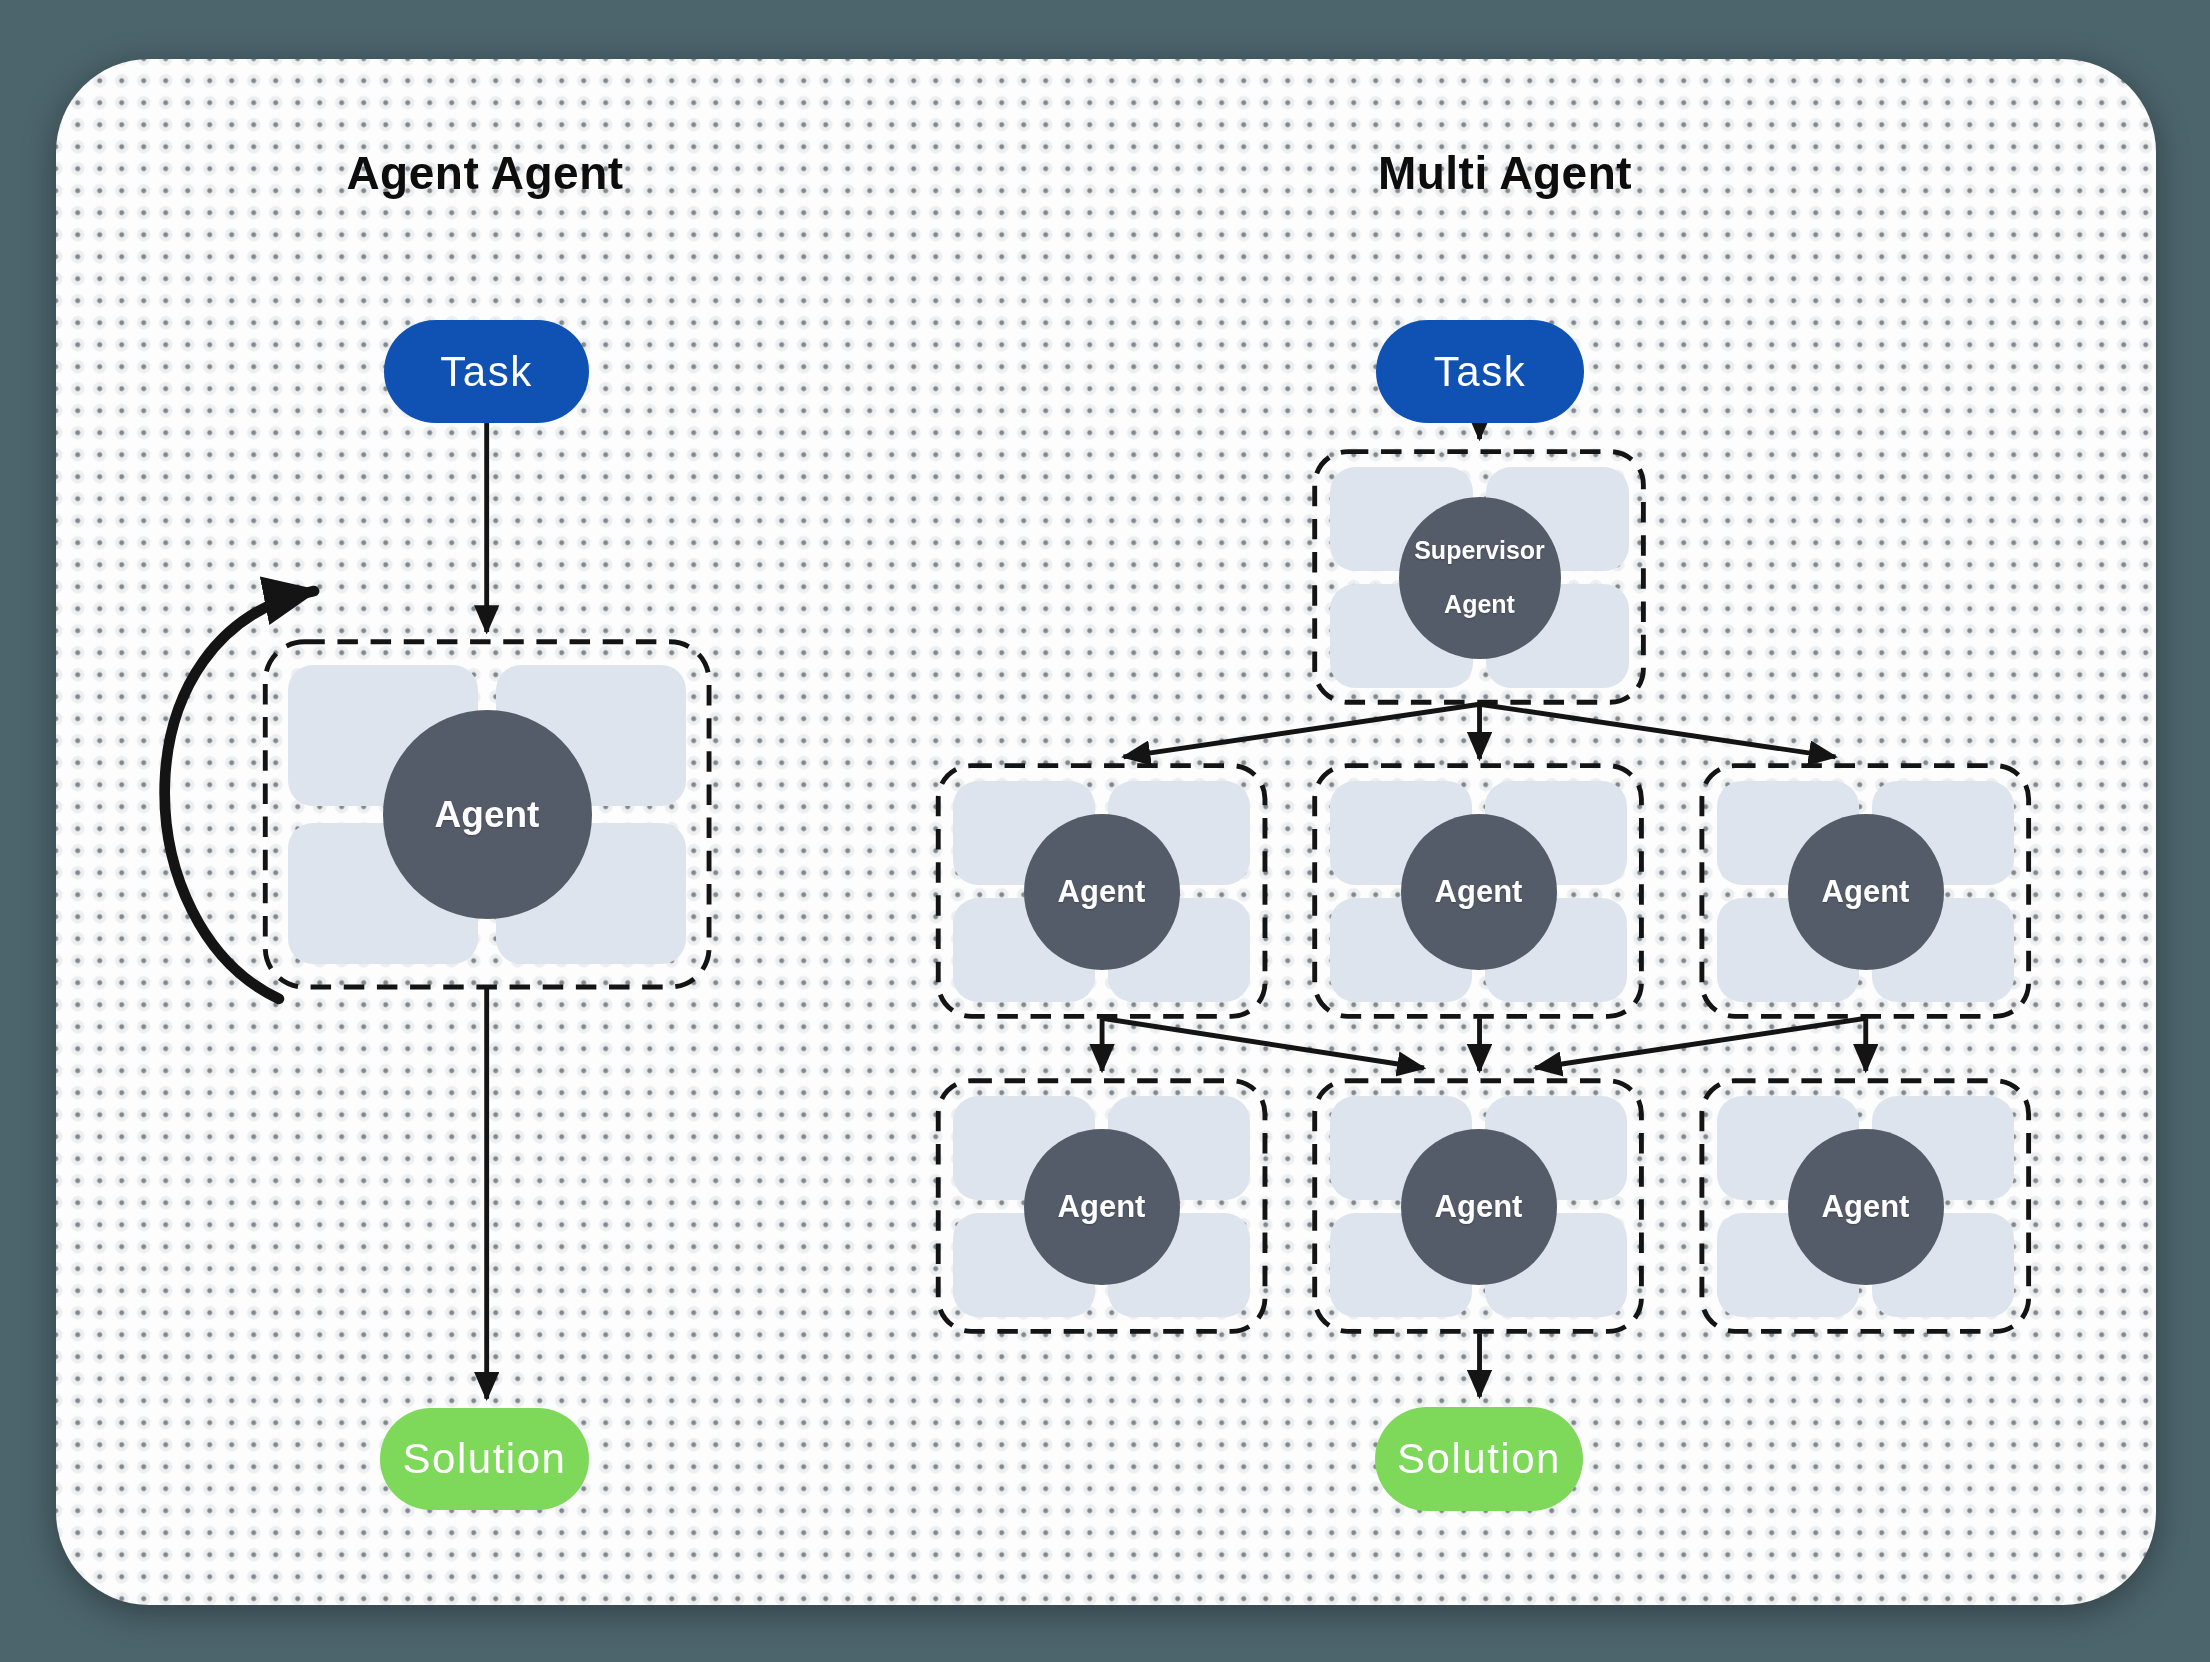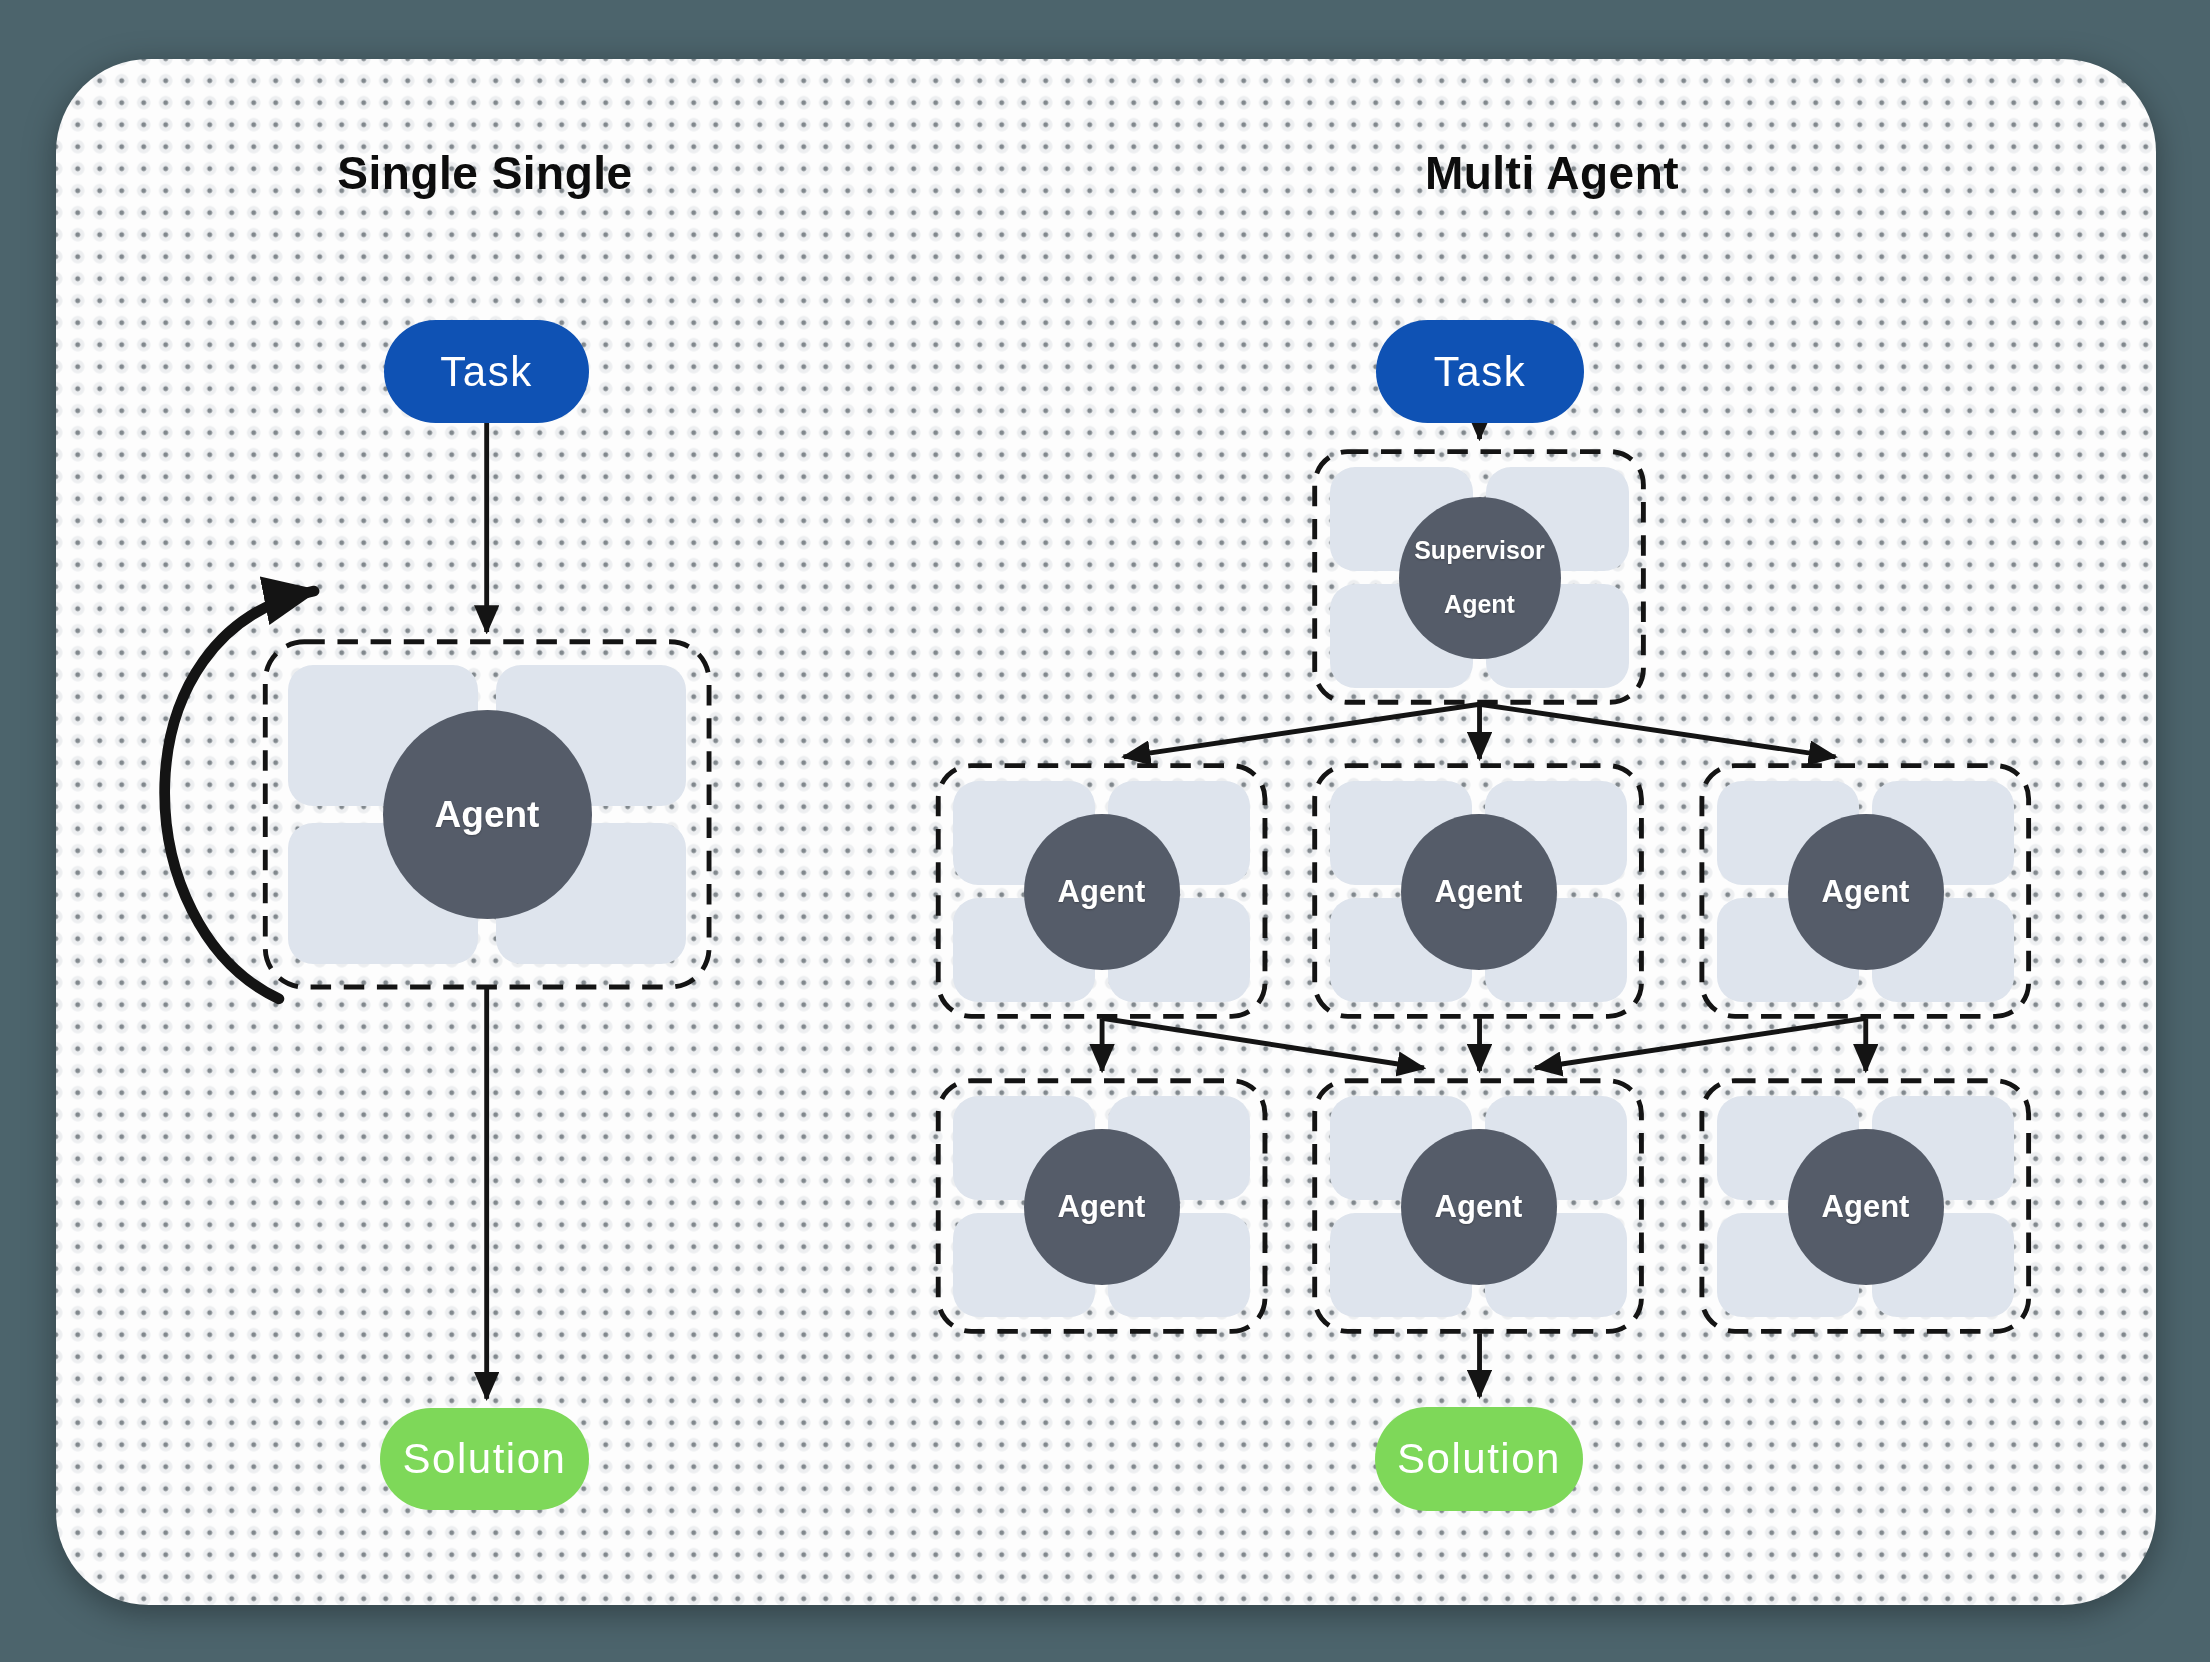--- a/index.html
+++ b/index.html
@@ -104,22 +104,22 @@
     <path class="conn" d="M1517,722 L1152,776" marker-end="url(#ah1)"></path>
     <path class="conn" d="M1517,722 L1882,776" marker-end="url(#ah1)"></path>
     <path class="conn" d="M1130,1044 L1130,1098" marker-end="url(#ah1)"></path>
     <path class="conn" d="M1130,1044 L1460,1095" marker-end="url(#ah1)"></path>
     <path class="conn" d="M1517,1044 L1517,1098" marker-end="url(#ah1)"></path>
     <path class="conn" d="M1913,1044 L1574,1095" marker-end="url(#ah1)"></path>
     <path class="conn" d="M1913,1044 L1913,1098" marker-end="url(#ah1)"></path>
     <path class="conn" d="M1517,1367 L1517,1432" marker-end="url(#ah1)"></path>
   </svg>
 
-  <div class="col-title" style="left:485px;">Single Single</div>
-  <div class="col-title" style="left:1552px;">Multi Agent</div>
+  <div class="col-title" style="left:485px;">Agent Agent</div>
+  <div class="col-title" style="left:1505px;">Multi Agent</div>
 
   <div class="pill task" style="left:384px;top:292px;width:205px;height:103px;border-radius:52px;">Task</div>
   <div class="pill task" style="left:1376px;top:292px;width:208px;height:103px;border-radius:52px;">Task</div>
   <div class="pill solution" style="left:380px;top:1408px;width:209px;height:102px;border-radius:51px;">Solution</div>
   <div class="pill solution" style="left:1375px;top:1407px;width:208px;height:104px;border-radius:52px;">Solution</div>
 
   <div class="abox" style="left:265px;top:642px;width:444px;height:345px;">
     <div class="quads big">
       <div class="q"></div>
       <div class="q"></div>

